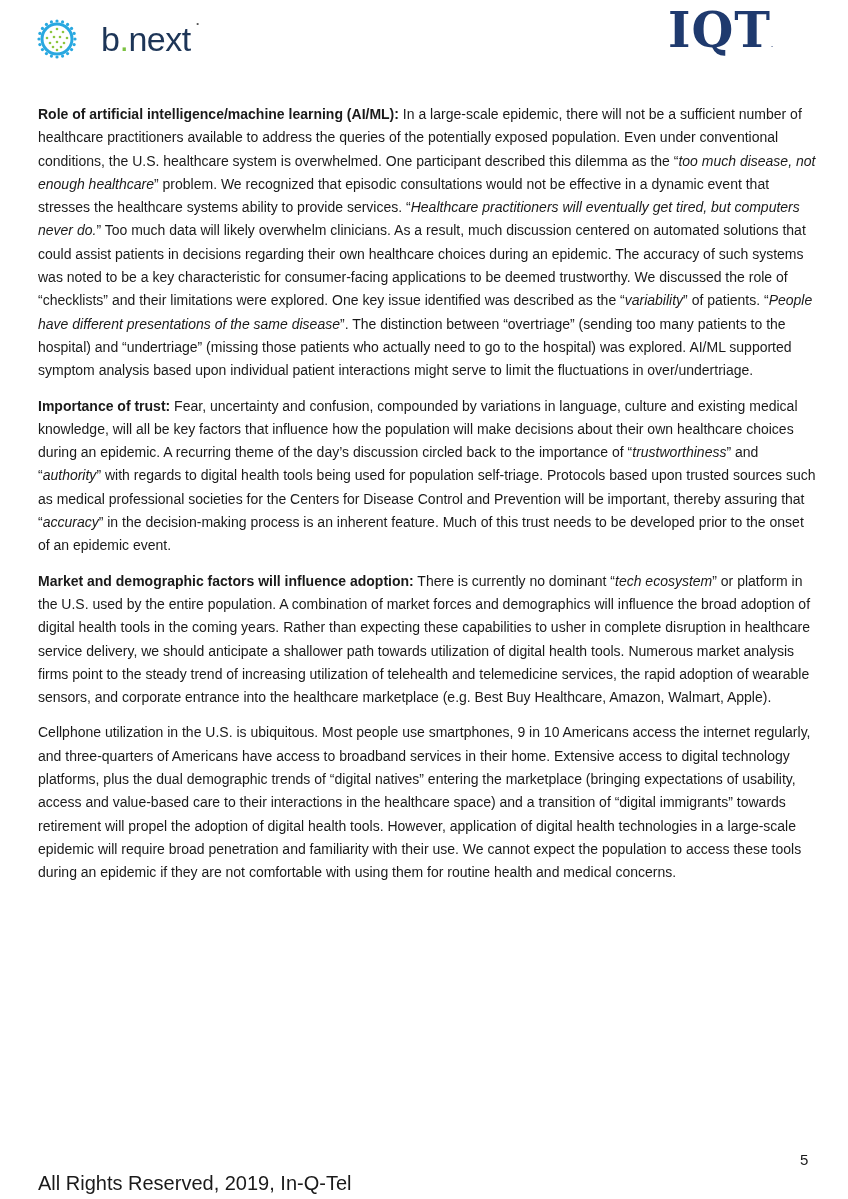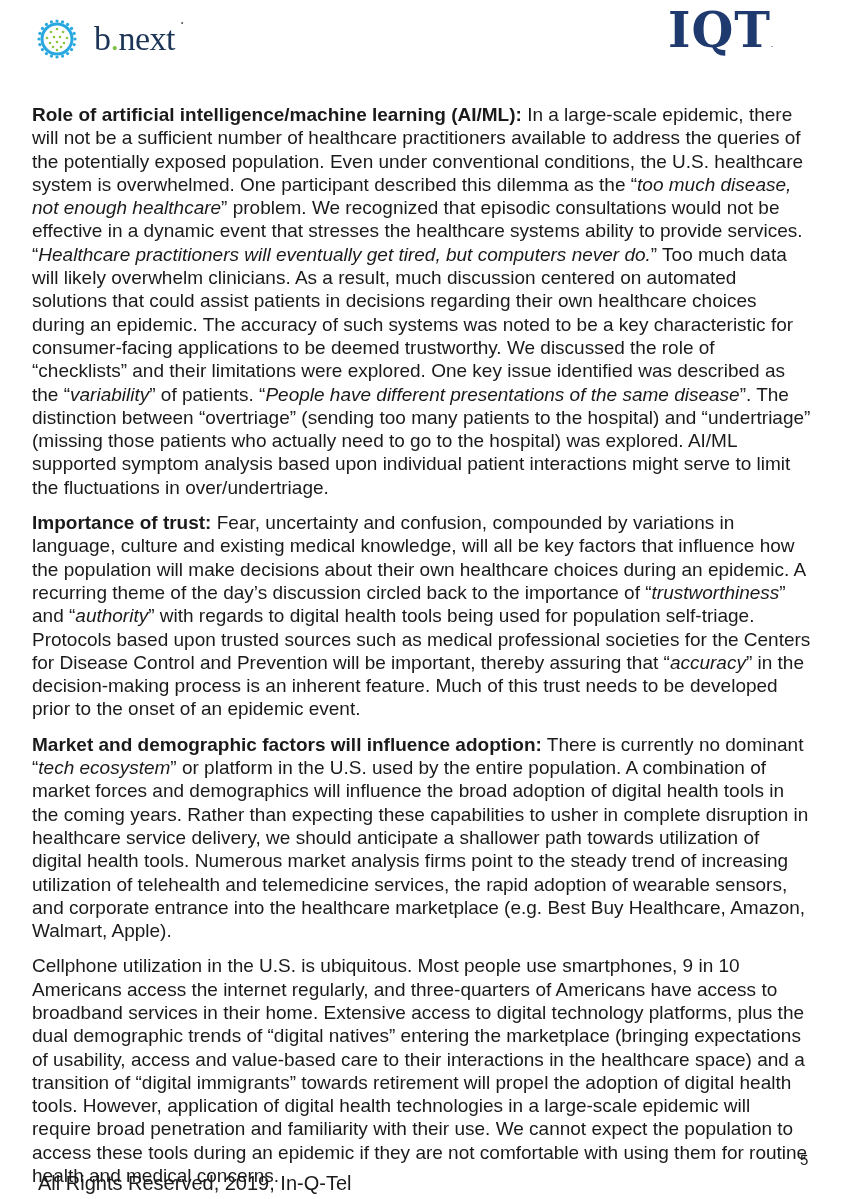--- a/index.html
+++ b/index.html
@@ -4,34 +4,34 @@
 <style>
   html, body { margin: 0; padding: 0; background: #ffffff; }
   body {
     width: 848px; height: 1199px; position: relative; overflow: hidden;
     font-family: "Liberation Sans", sans-serif; color: #1a1a1a;
   }
   .header { position: absolute; left: 0; top: 0; width: 848px; height: 80px; }
   .bnext-logo { position: absolute; left: 34px; top: 16px; display: flex; align-items: center; }
   .bnext-mark { width: 46px; height: 46px; }
   .bnext-word {
-    font-family: Liberation Serif, serif; font-size: 34px; color: #1d3557;
-    margin-left: 14px; letter-spacing: -0.5px; position: relative; line-height: 1;
+    font-family: Liberation Sans, sans-serif; font-size: 34px; color: #1d3557;
+    margin-left: 21px; letter-spacing: -0.5px; position: relative; line-height: 1;
   }
   .bnext-word .dot { color: #7cc242; }
   .bnext-word sup { font-size: 8px; position: absolute; top: -2px; right: -8px; color: #555; }
   .iqt-logo {
     position: absolute; left: 668px; top: 6px;
     font-family: "DejaVu Serif", serif; font-weight: bold; font-size: 48px; color: #1f3a6e;
     letter-spacing: 1px; line-height: 1;
   }
   .iqt-logo .reg { font-size: 6px; vertical-align: baseline; color: #1f3a6e; }
   .content {
-    position: absolute; left: 32px; top: 103px; width: 780px;
-    font-size: 19px; line-height: 23.3px; color: #1a1a1a;
+    position: absolute; left: 38px; top: 103px; width: 780px;
+    font-size: 14px; line-height: 23.3px; color: #1a1a1a;
   }
   .content p { margin: 0 0 12px 0; }
   .content b { font-weight: bold; }
   .content i { font-style: italic; }
   .footer-page {
     position: absolute; left: 800px; top: 1151px; font-size: 15px; color: #1a1a1a;
   }
   .footer-copy {
     position: absolute; left: 38px; top: 1172px; font-size: 20px; color: #1a1a1a;
   }

